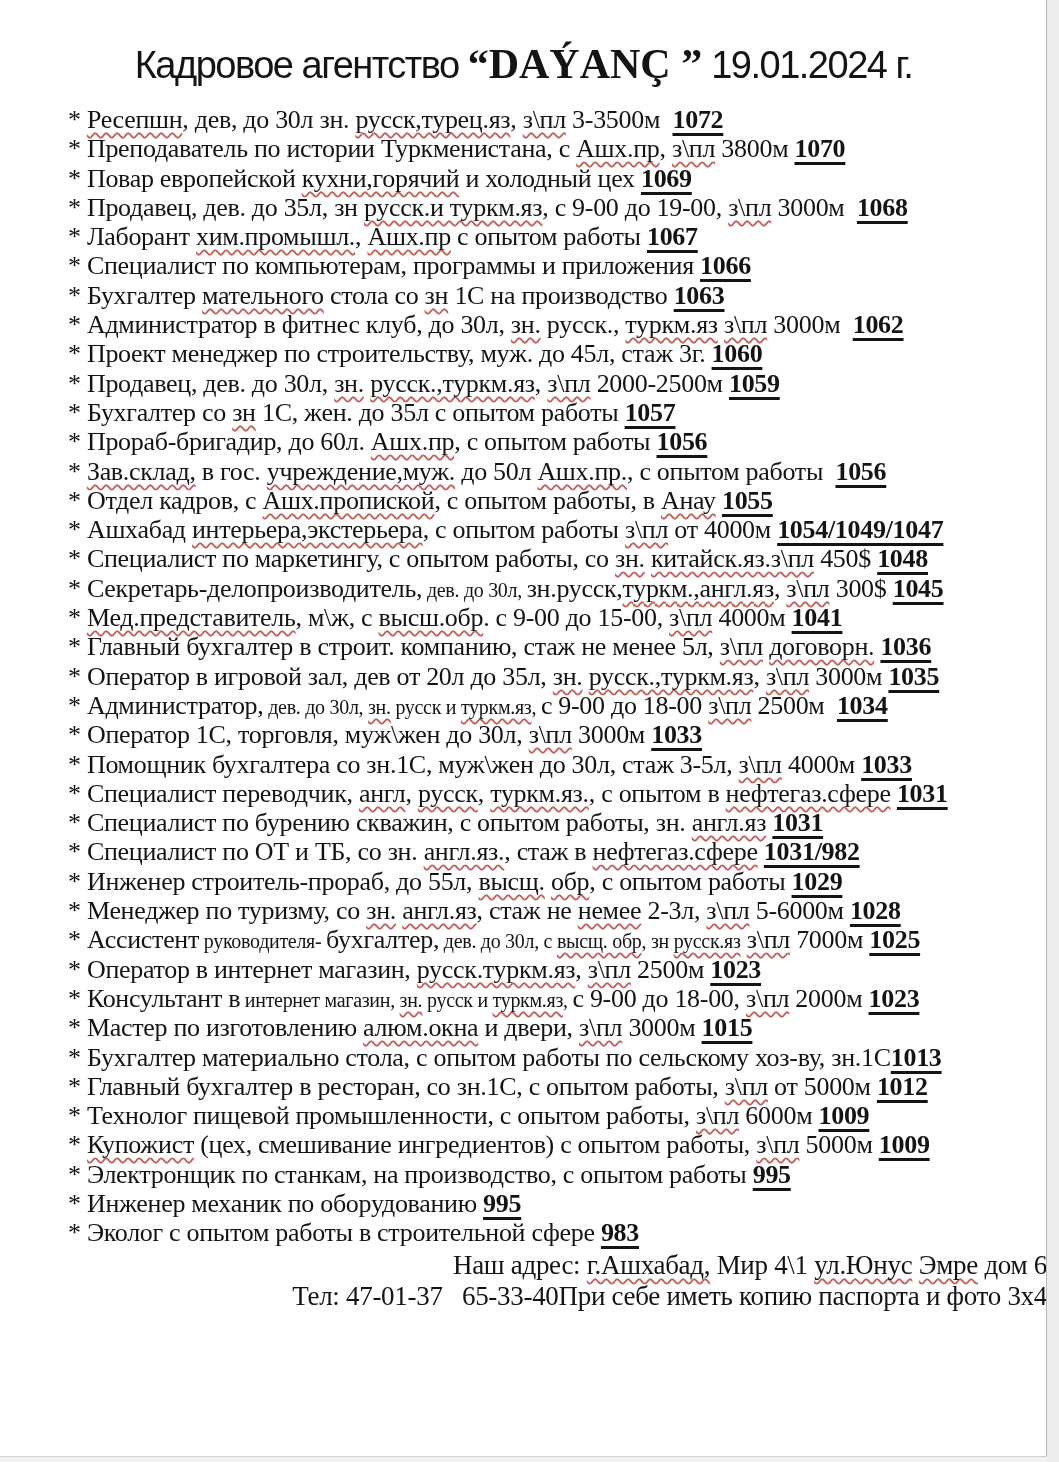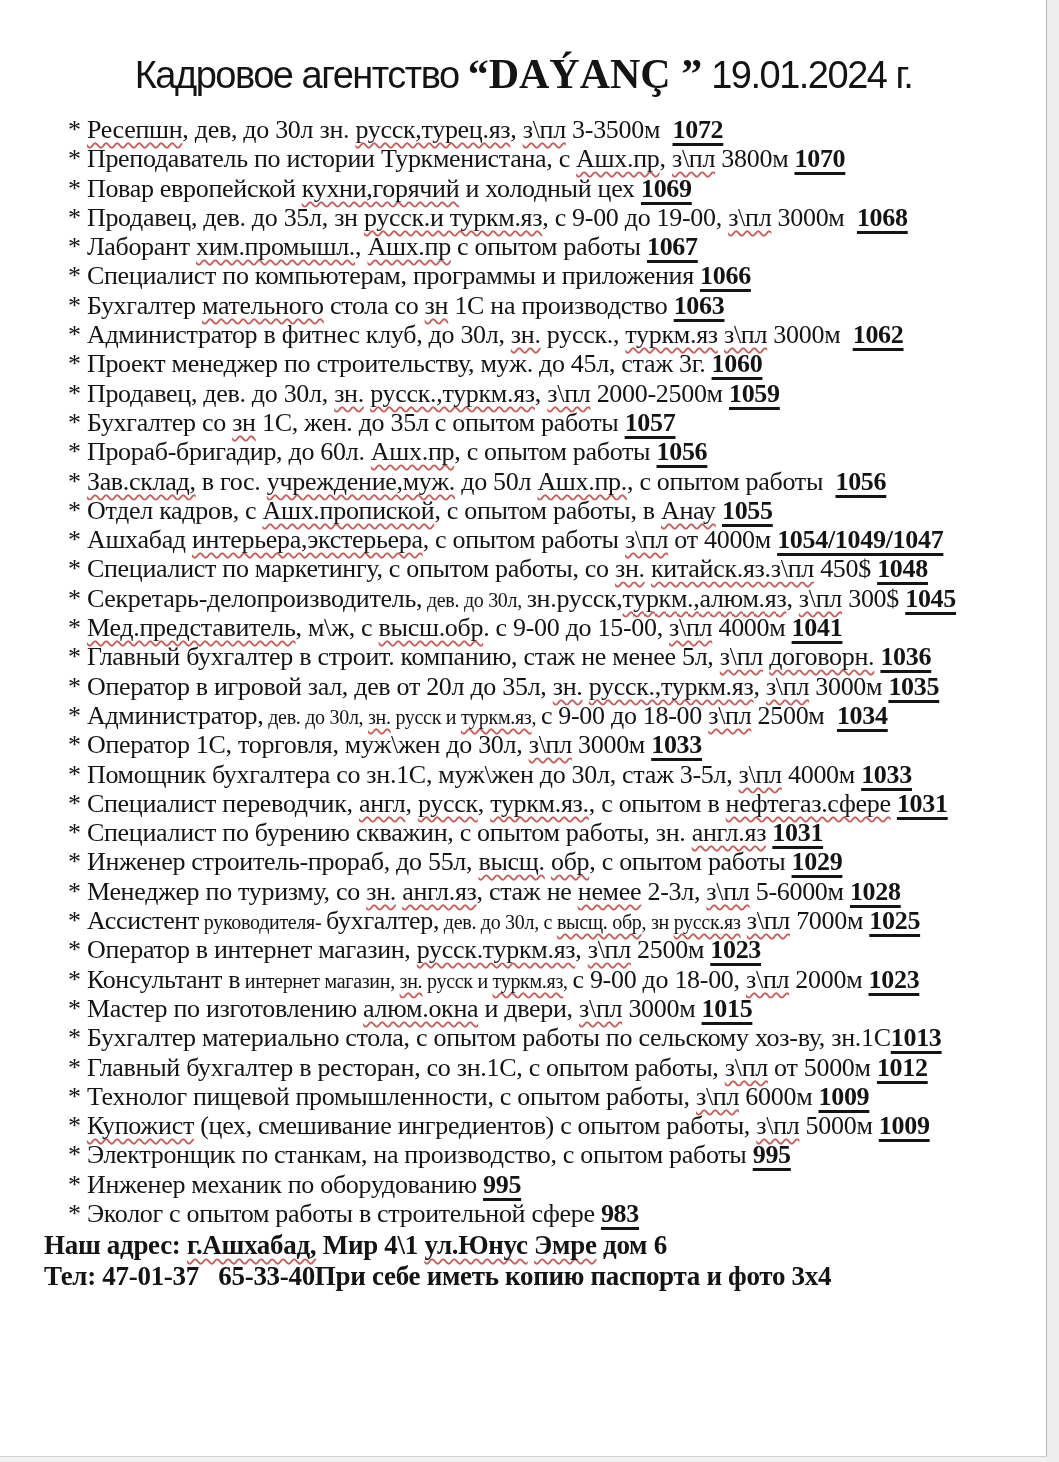--- a/index.html
+++ b/index.html
@@ -12,21 +12,21 @@
     overflow:hidden;
   }
   .right-gutter{
     position:absolute;top:0;right:0;width:12px;height:1462px;
     background:#ededed;border-left:1.5px solid #b8b8b8;
   }
   .bottom-strip{
     position:absolute;left:0;bottom:0;width:1047px;height:5px;
     background:#f2f2f2;border-top:1px solid #d0d0d0;
   }
-  .page{padding-top:48px;width:1047px;}
+  .page{padding-top:38px;width:1047px;}
   .title{
     text-align:center;white-space:pre;line-height:52px;
   }
   .title .t-prefix,.title .t-date{
     font-family:"Liberation Sans", sans-serif;
     font-size:38px;font-weight:400;letter-spacing:-1.5px;
   }
   .title .t-brand{
     font-family:"Liberation Serif", serif;
     font-size:42px;font-weight:700;
@@ -47,21 +47,21 @@
     text-decoration-skip-ink:none;
   }
   .num{
     font-weight:700;
     text-decoration:underline;
     text-decoration-thickness:3px;
     text-underline-offset:5px;
   }
   .footer{padding-left:44px;margin-top:2px;}
   .footer-line{
-    text-align:left;font-weight:700;font-size:27px;line-height:31px;
+    text-align:right;font-weight:400;font-size:27px;line-height:31px;
     white-space:pre;letter-spacing:-0.3px;
   }
 </style>
 </head>
 <body>
 
 <div class="page">
   <div class="title"><span class="t-prefix">Кадровое агентство </span><span class="t-brand">“DAÝANÇ ”</span><span class="t-date"> 19.01.2024 г.</span></div>
 
   <div class="list" id="rows">
@@ -74,29 +74,30 @@
       <div class="row"><span>* </span><span>Бухгалтер </span><span class="sq">мательного</span><span> стола со </span><span class="sq">зн</span><span> 1С на производство </span><span class="num">1063</span></div>
       <div class="row"><span>* </span><span>Администратор в фитнес клуб, до 30л, </span><span class="sq">зн.</span><span> русск., </span><span class="sq">туркм.яз</span><span> </span><span class="sq">з\пл</span><span> 3000м  </span><span class="num">1062</span></div>
       <div class="row"><span>* </span><span>Проект менеджер по строительству, муж. до 45л, стаж 3г. </span><span class="num">1060</span></div>
       <div class="row"><span>* </span><span>Продавец, дев. до 30л, </span><span class="sq">зн.</span><span> </span><span class="sq">русск.,туркм.яз</span><span>, </span><span class="sq">з\пл</span><span> 2000-2500м </span><span class="num">1059</span></div>
       <div class="row"><span>* </span><span>Бухгалтер со </span><span class="sq">зн</span><span> 1С, жен. до 35л с опытом работы </span><span class="num">1057</span></div>
       <div class="row"><span>* </span><span>Прораб-бригадир, до 60л. </span><span class="sq">Ашх.пр</span><span>, с опытом работы </span><span class="num">1056</span></div>
       <div class="row"><span>* </span><span class="sq">Зав.склад,</span><span> в гос. </span><span class="sq">учреждение,муж.</span><span> до 50л </span><span class="sq">Ашх.пр.</span><span>, с опытом работы  </span><span class="num">1056</span></div>
       <div class="row"><span>* </span><span>Отдел кадров, с </span><span class="sq">Ашх.пропиской</span><span>, с опытом работы, в </span><span class="sq">Анау</span><span> </span><span class="num">1055</span></div>
       <div class="row"><span>* </span><span>Ашхабад </span><span class="sq">интерьера,экстерьера</span><span>, с опытом работы </span><span class="sq">з\пл</span><span> от 4000м </span><span class="num">1054/1049/1047</span></div>
       <div class="row"><span>* </span><span>Специалист по маркетингу, с опытом работы, со </span><span class="sq">зн.</span><span> </span><span class="sq">китайск.яз.з\пл</span><span> 450$ </span><span class="num">1048</span></div>
-      <div class="row"><span>* </span><span>Секретарь-делопроизводитель,</span><span class="small"> дев. до 30л, </span><span>зн.русск,</span><span class="sq">туркм.,алюм.яз</span><span>, </span><span class="sq">з\пл</span><span> 300$ </span><span class="num">1045</span></div>
+      <div class="row"><span>* </span><span>Секретарь-делопроизводитель,</span><span class="small"> дев. до 30л, </span><span>зн.русск,</span><span class="sq">туркм.,англ.яз</span><span>, </span><span class="sq">з\пл</span><span> 300$ </span><span class="num">1045</span></div>
       <div class="row"><span>* </span><span class="sq">Мед.представитель</span><span>, м\ж, с </span><span class="sq">высш.обр</span><span>. с 9-00 до 15-00, </span><span class="sq">з\пл</span><span> 4000м </span><span class="num">1041</span></div>
       <div class="row"><span>* </span><span>Главный бухгалтер в строит. компанию, стаж не менее 5л, </span><span class="sq">з\пл</span><span> </span><span class="sq">договорн.</span><span> </span><span class="num">1036</span></div>
       <div class="row"><span>* </span><span>Оператор в игровой зал, дев от 20л до 35л, </span><span class="sq">зн.</span><span> </span><span class="sq">русск.,туркм.яз</span><span>, </span><span class="sq">з\пл</span><span> 3000м </span><span class="num">1035</span></div>
       <div class="row"><span>* </span><span>Администратор,</span><span class="small"> дев. до 30л, </span><span class="sq small">зн.</span><span class="small"> русск и </span><span class="sq small">туркм.яз</span><span class="small">, </span><span>с 9-00 до 18-00 </span><span class="sq">з\пл</span><span> 2500м  </span><span class="num">1034</span></div>
       <div class="row"><span>* </span><span>Оператор 1С, торговля, муж\жен до 30л, </span><span class="sq">з\пл</span><span> 3000м </span><span class="num">1033</span></div>
       <div class="row"><span>* </span><span>Помощник бухгалтера со зн.1С, муж\жен до 30л, стаж 3-5л, </span><span class="sq">з\пл</span><span> 4000м </span><span class="num">1033</span></div>
       <div class="row"><span>* </span><span>Специалист переводчик, </span><span class="sq">англ</span><span>, </span><span class="sq">русск</span><span>, </span><span class="sq">туркм.яз.</span><span>, с опытом в </span><span class="sq">нефтегаз.сфере</span><span> </span><span class="num">1031</span></div>
       <div class="row"><span>* </span><span>Специалист по бурению скважин, с опытом работы, зн. </span><span class="sq">англ.яз</span><span> </span><span class="num">1031</span></div>
+      <div class="row"><span>* </span><span>Специалист по ОТ и ТБ, со зн. </span><span class="sq">англ.яз.</span><span>, стаж в </span><span class="sq">нефтегаз.сфере</span><span> </span><span class="num">1031/982</span></div>
       <div class="row"><span>* </span><span>Инженер строитель-прораб, до 55л, </span><span class="sq">высщ.</span><span> </span><span class="sq">обр</span><span>, с опытом работы </span><span class="num">1029</span></div>
       <div class="row"><span>* </span><span>Менеджер по туризму, со </span><span class="sq">зн.</span><span> </span><span class="sq">англ.яз</span><span>, стаж не </span><span class="sq">немее</span><span> 2-3л, </span><span class="sq">з\пл</span><span> 5-6000м </span><span class="num">1028</span></div>
       <div class="row"><span>* </span><span>Ассистент</span><span class="small"> руководителя- </span><span>бухгалтер,</span><span class="small"> дев. до 30л, с </span><span class="sq small">высщ. обр</span><span class="small">, зн </span><span class="sq small">русск.яз</span><span> </span><span class="sq">з\пл</span><span> 7000м </span><span class="num">1025</span></div>
       <div class="row"><span>* </span><span>Оператор в интернет магазин, </span><span class="sq">русск.туркм.яз</span><span>, </span><span class="sq">з\пл</span><span> 2500м </span><span class="num">1023</span></div>
       <div class="row"><span>* </span><span>Консультант в</span><span class="small"> интернет магазин, </span><span class="sq small">зн.</span><span class="small"> русск и </span><span class="sq small">туркм.яз</span><span class="small">, </span><span>с 9-00 до 18-00, </span><span class="sq">з\пл</span><span> 2000м </span><span class="num">1023</span></div>
       <div class="row"><span>* </span><span>Мастер по изготовлению </span><span class="sq">алюм.окна</span><span> и двери, </span><span class="sq">з\пл</span><span> 3000м </span><span class="num">1015</span></div>
       <div class="row"><span>* </span><span>Бухгалтер материально стола, с опытом работы по сельскому хоз-ву, зн.1С</span><span class="num">1013</span></div>
       <div class="row"><span>* </span><span>Главный бухгалтер в ресторан, со зн.1С, с опытом работы, </span><span class="sq">з\пл</span><span> от 5000м </span><span class="num">1012</span></div>
       <div class="row"><span>* </span><span>Технолог пищевой промышленности, с опытом работы, </span><span class="sq">з\пл</span><span> 6000м </span><span class="num">1009</span></div>
       <div class="row"><span>* </span><span class="sq">Купожист</span><span> (цех, смешивание ингредиентов) с опытом работы, </span><span class="sq">з\пл</span><span> 5000м </span><span class="num">1009</span></div>

